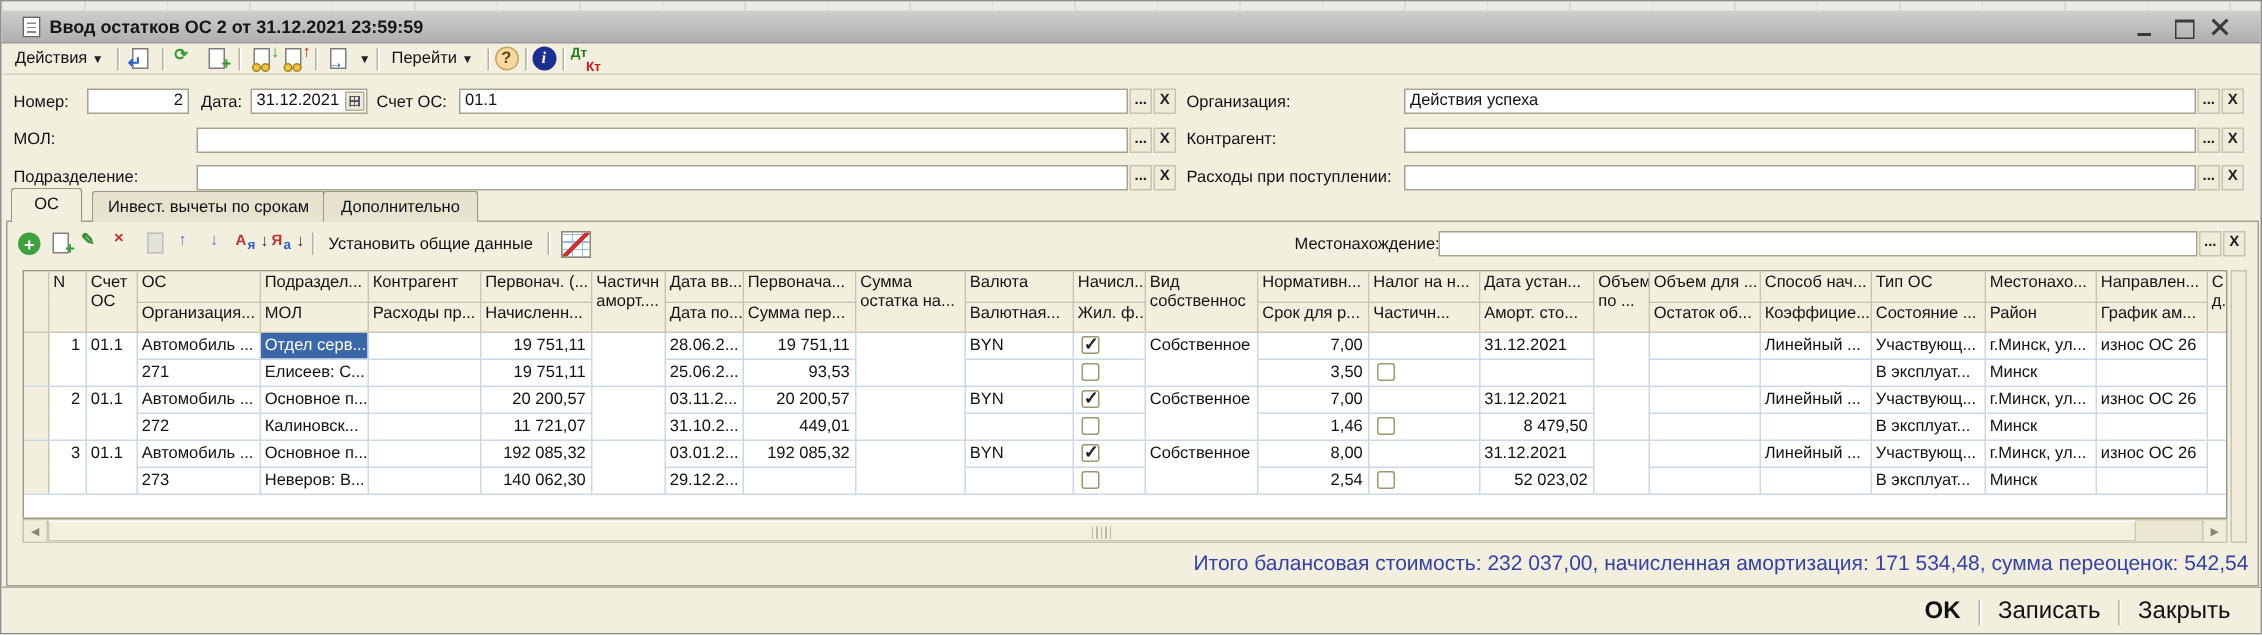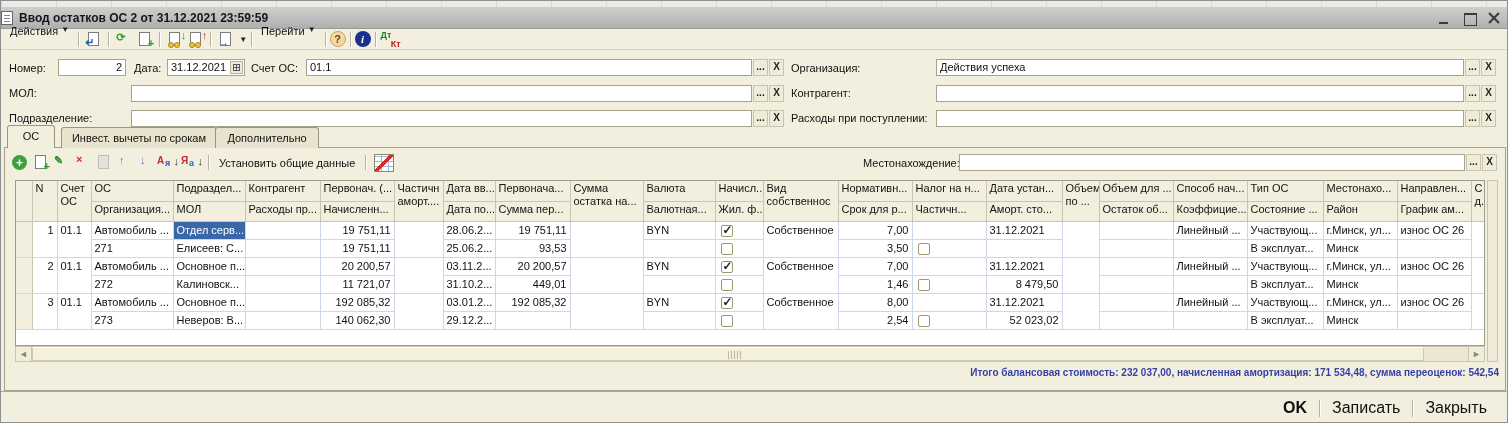--- a/index.html
+++ b/index.html
@@ -5,37 +5,37 @@
   *{box-sizing:border-box;margin:0;padding:0}
   html,body{background:#e9e9e9}
   .win{position:relative;width:1508px;height:423px;font-family:"Liberation Sans",sans-serif;
        font-size:11px;color:#111;background:#F3EFDF;border:1px solid #8F8F8F;overflow:hidden}
   
   .topstrip{position:absolute;left:0;top:0;width:100%;height:7px;background:#ECEBE5;
     background-image:repeating-linear-gradient(90deg,rgba(0,0,0,.07) 0 1px,transparent 1px 55px);
     border-bottom:1px solid #cfcfcf}
   
   .titlebar{position:absolute;left:0;top:7px;width:100%;height:21px;
-    background:linear-gradient(#CDCDCD,#AFAFAF);display:flex;align-items:center;padding:0 0;
+    background:linear-gradient(#CDCDCD,#AFAFAF);display:flex;align-items:center;padding:0 14px;
     border-bottom:1px solid #9a9a9a}
   .title{font-size:12px;font-weight:bold;color:#161616;margin-left:6px;white-space:nowrap}
   .docico{width:12px;height:14px;background:#fdfdfd;border:1px solid #666;position:relative;flex:0 0 auto}
   .docico::after{content:"";position:absolute;left:2px;right:2px;top:3px;height:7px;
     background:repeating-linear-gradient(#888 0 1px,transparent 1px 3px)}
   .winbtns{margin-left:auto;display:flex;align-items:center;gap:12px;padding-right:6px}
   .wbtn{width:13px;height:12px;position:relative;cursor:default}
   .wbtn.min::after{content:"";position:absolute;left:1px;bottom:0;width:9px;height:2px;background:#3a3a3a}
   .wbtn.max::after{content:"";position:absolute;left:1px;top:1px;width:11px;height:10px;
     border:1px solid #3a3a3a;border-top:2px solid #3a3a3a}
   .wbtn.cls::before,.wbtn.cls::after{content:"";position:absolute;left:-1px;top:5px;width:14px;height:2px;background:#3a3a3a}
   .wbtn.cls::before{transform:rotate(45deg)} .wbtn.cls::after{transform:rotate(-45deg)}
   
   .toolbar{position:absolute;left:0;top:28px;width:100%;height:21px;display:flex;align-items:center;
     padding:0 4px;border-bottom:1px solid #D8D4C0}
-  .tbtn{display:inline-flex;height:28px;padding:0 5px;white-space:nowrap}
+  .tbtn{display:inline-flex;align-items:center;height:28px;padding:0 5px;white-space:nowrap}
   .dd{font-size:8px;margin-left:3px;color:#222;font-weight:normal}
   .vsep{display:inline-block;width:1px;height:15px;background:#B7B3A0;margin:0 4px;box-shadow:1px 0 0 #fff}
   .icn{position:relative;width:21px;height:19px;display:inline-block;flex:0 0 auto}
   .icn .doc{position:absolute;left:5px;top:2px;width:11px;height:14px;background:#fff;border:1px solid #7d7d7d}
   .icn .g{position:absolute;font-size:11px;line-height:11px;font-weight:bold;font-style:normal}
   .gpost{left:2px;bottom:1px;color:#2b62c9}
   .grefresh{left:3px;top:2px;font-size:14px;color:#2E9E2E}
   .gplus{right:1px;bottom:0;color:#2E9E2E}
   .coin{position:absolute;width:6px;height:6px;border-radius:50%;background:#F2C33E;border:1px solid #A8861F}
   .c1{left:4px;bottom:1px}.c2{left:10px;bottom:1px}
@@ -108,21 +108,21 @@
   .sbtn{position:absolute;top:0;width:16px;height:14px;background:#F1EDDB;border-right:1px solid #C9C5AF;
     color:#8a8670;font-size:9px;text-align:center;line-height:14px}
   .sbtn.rt{right:0;border-right:none;border-left:1px solid #C9C5AF}
   .thumb{position:absolute;left:16px;top:0;width:1392px;height:14px;background:#F4F0DE;
     border:1px solid #CFCBB5;border-top:1px solid #fff}
   .grip{position:absolute;left:50%;top:3px;width:13px;height:8px;
     background:repeating-linear-gradient(90deg,#BDB9A3 0 1px,transparent 1px 3px)}
   .vscroll{position:absolute;left:1486px;top:179px;width:11px;height:182px;background:#EFEBD8;
     border:1px solid #C9C5AF;z-index:2}
   
-  .totals{position:absolute;right:8px;top:366px;color:#3442A8;font-weight:bold;font-size:10px;
+  .totals{position:absolute;right:8px;top:366px;color:#3442A8;font-weight:normal;font-size:14px;
     white-space:nowrap;z-index:3}
   .footer{position:absolute;left:0;top:390px;width:100%;height:33px;border-top:1px solid #ACA892;
     background:#F3EFDF;display:flex;align-items:center;justify-content:flex-end;padding-right:8px}
   .fbtn{padding:0 12px;font-size:16px;white-space:nowrap}
   .fbtn.ok{font-weight:bold}
   .fsep{display:inline-block;width:1px;height:17px;background:#B7B3A0;box-shadow:1px 0 0 #fff}
 </style>
 </head>
 <body>
 

